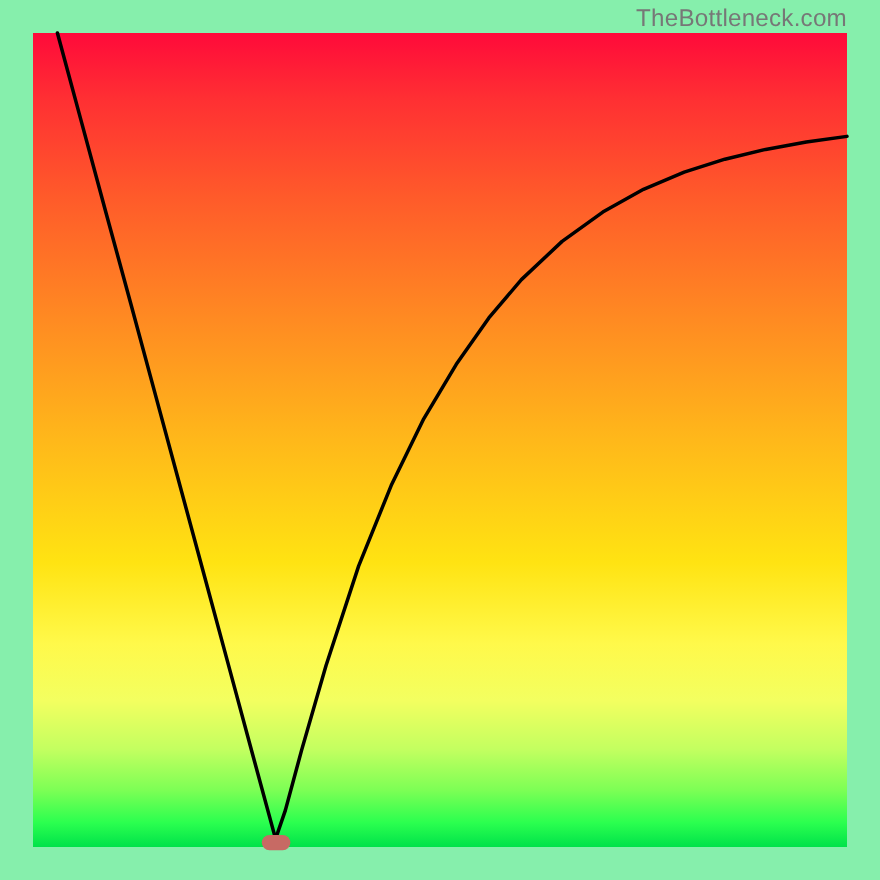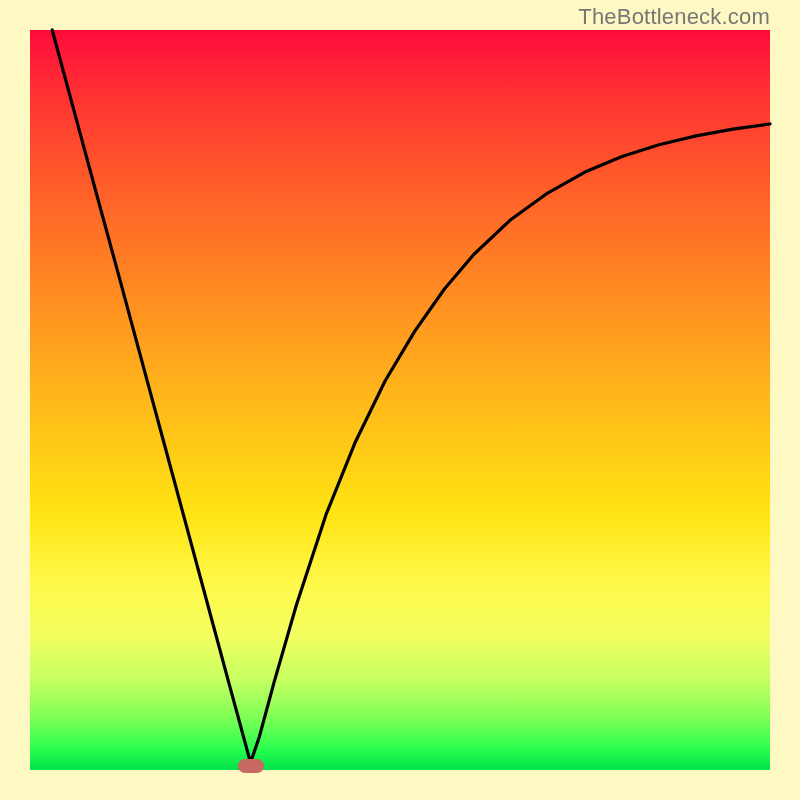--- a/index.html
+++ b/index.html
@@ -8,21 +8,21 @@
     width: 800px;
     height: 800px;
     overflow: hidden;
     background: #000;
     font-family: Arial, Helvetica, sans-serif;
   }
   .frame {
     position: relative;
     width: 800px;
     height: 800px;
-    background: #fef9c3;
+    background: #86efac;
   }
   .plot-area {
     position: absolute;
     left: 30px;
     top: 30px;
     width: 740px;
     height: 740px;
     
     background: linear-gradient(to bottom,
       #ff0a3a 0%,

